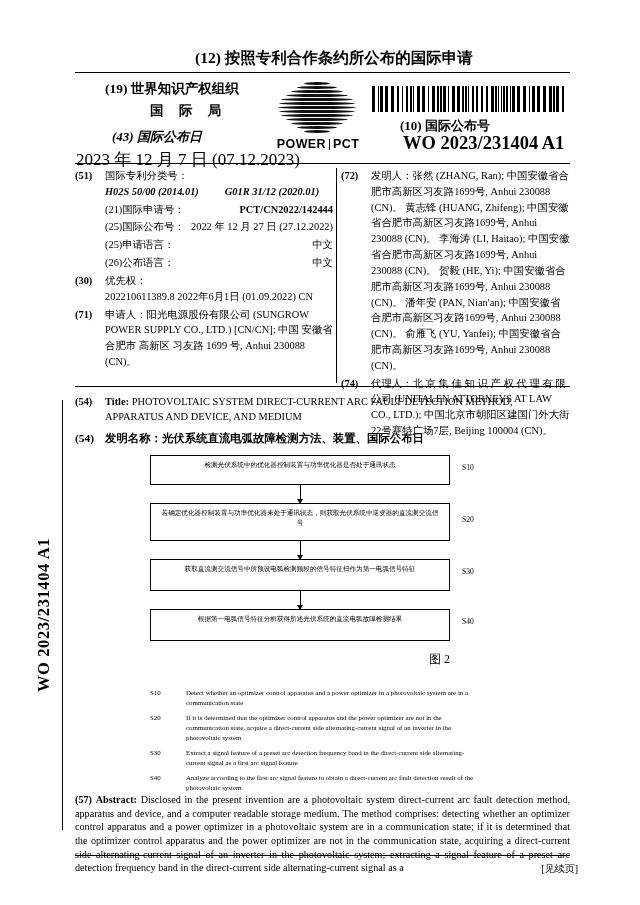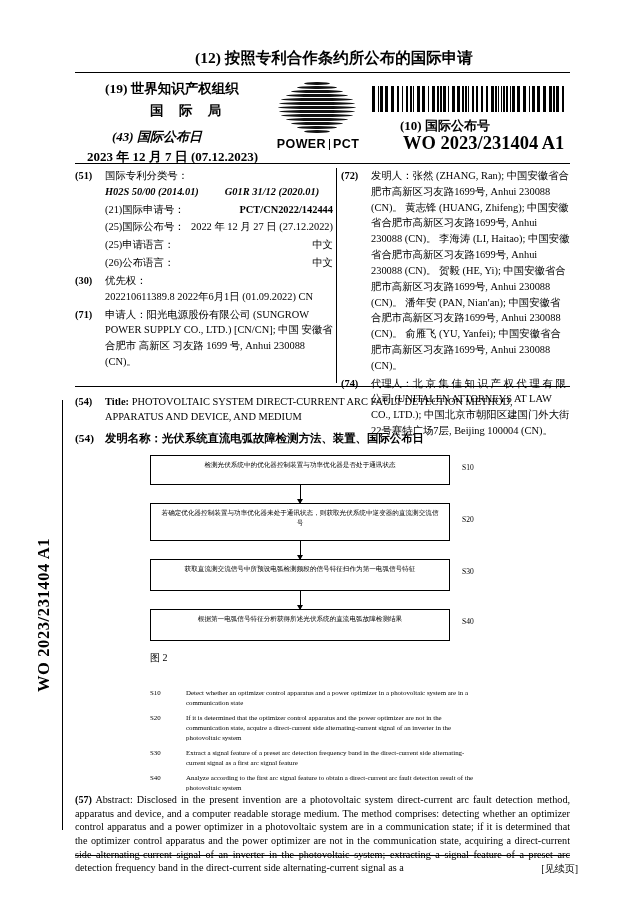--- a/index.html
+++ b/index.html
@@ -78,23 +78,22 @@
   .pubdate-label {
     position: absolute;
     left: 112px; top: 128px;
     font-size: 13px;
     font-weight: bold;
     font-style: italic;
   }
   .pubdate-value {
     position: absolute;
     left: 76px; top: 148px;
-    font-size: 13px;
-    font-weight: bold;
-    margin-left: 11px;
+    font-size: 17px;
+    font-weight: normal;
   }
   
   .logo-wrap {
     position: absolute;
     left: 272px; top: 82px;
     width: 92px; height: 75px;
   }
   .logo-stripes {
     position: absolute;
     left: 6px; top: 0;
@@ -250,22 +249,22 @@
     position: absolute;
     left: -2.6px; bottom: -1px;
     border-left: 3px solid transparent;
     border-right: 3px solid transparent;
     border-top: 5px solid #000;
   }
   .fig-caption {
     position: absolute;
     left: 0; top: 196px;
     width: 300px;
-    text-align: left;
-    font-size: 10px;
+    text-align: right;
+    font-size: 12px;
   }
   
   .steps {
     position: absolute;
     left: 150px; top: 688px;
     width: 330px;
     font-size: 6.9px;
     line-height: 1.45;
     font-family: "Liberation Serif", serif;
   }
@@ -281,21 +280,21 @@
   
   .abstract {
     position: absolute;
     left: 75px; top: 793px;
     width: 495px;
     font-size: 10.2px;
     line-height: 1.34;
     text-align: justify;
   }
   .abstract .code { font-weight: bold; }
-  .abs-label { font-weight: normal; }
+  .abs-label { font-weight: bold; }
   .rule-bot {
     position: absolute;
     left: 75px; top: 855px;
     width: 495px; height: 1px;
     background: #000;
   }
   .cont {
     position: absolute;
     right: 62px; top: 862px;
     font-size: 10px;

